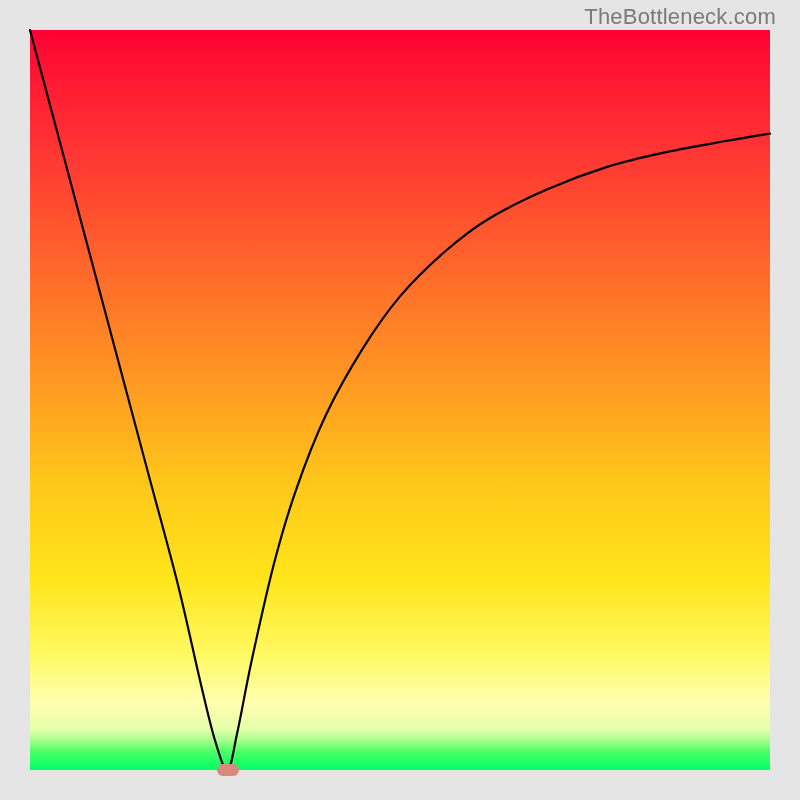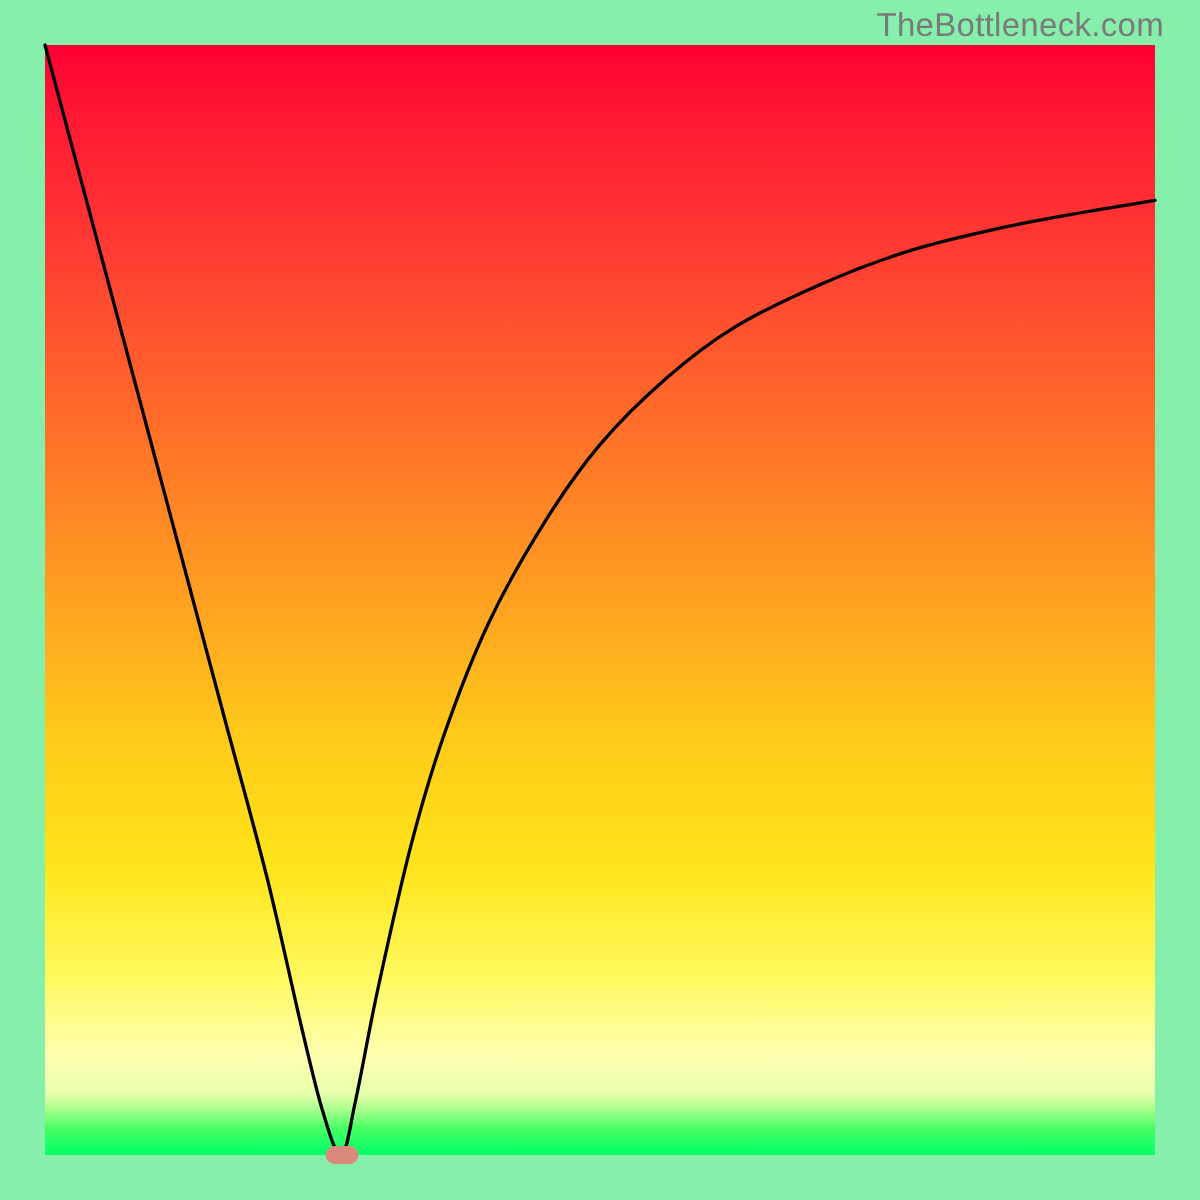--- a/index.html
+++ b/index.html
@@ -8,21 +8,21 @@
     width: 800px;
     height: 800px;
     background: #000;
     overflow: hidden;
     font-family: Arial, Helvetica, sans-serif;
   }
   .frame {
     position: relative;
     width: 800px;
     height: 800px;
-    background: #86efac;
+    background: #e5e5e5;
   }
   .plot-area {
     position: absolute;
     left: 30px;
     top: 30px;
     width: 740px;
     height: 740px;
     
     background: linear-gradient(to bottom,
       #ff0033 0%,

